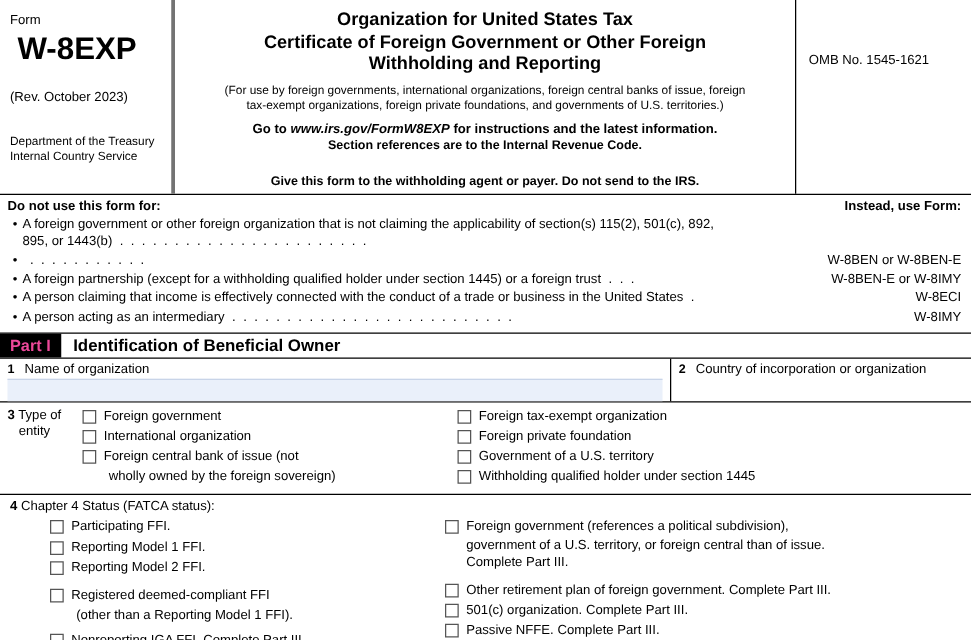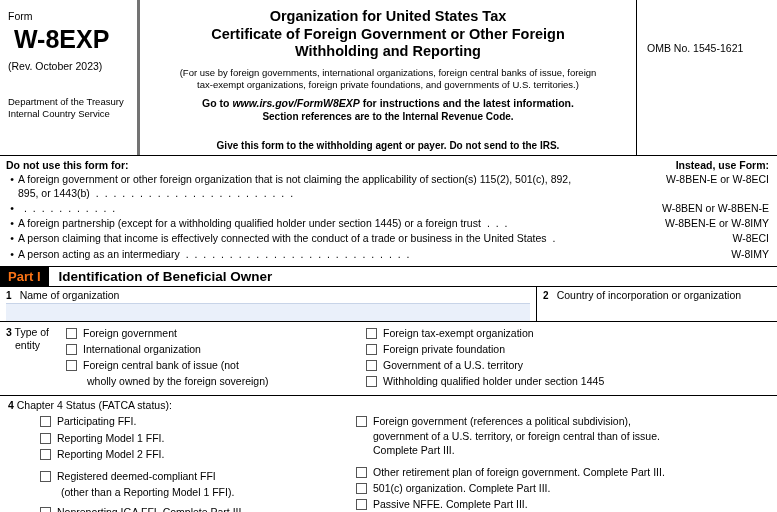--- a/index.html
+++ b/index.html
@@ -14,21 +14,21 @@
   .page{position:relative;width:777px;height:512px;box-sizing:border-box;}
 
   
   .hdr{display:flex;border-bottom:1.5px solid #000;}
   .hdr-left{width:140px;box-sizing:border-box;padding:10px 6px 4px 8px;border-right:3px solid #737373;}
   .hdr-mid{flex:1;box-sizing:border-box;padding:8px 8px 4px 8px;border-right:1px solid #000;text-align:center;}
   .hdr-right{width:140px;box-sizing:border-box;padding:42px 6px 4px 10px;font-size:10.5px;}
 
   .form-word{font-size:10.5px;display:inline-block;vertical-align:bottom;padding-bottom:3px;}
   .form-no{font-size:25px;font-weight:bold;letter-spacing:0px;display:inline-block;padding-left:6px;vertical-align:bottom;}
-  .rev{font-size:10.5px;margin-top:6px;}
+  .rev{font-size:10.5px;margin-top:18px;}
   .dept{font-size:9.5px;line-height:1.25;margin-top:24px;}
 
   .title{font-size:14.5px;font-weight:bold;line-height:1.22;}
   .subtitle{font-size:9.5px;line-height:1.3;margin-top:6px;}
   .goto{font-size:10.5px;font-weight:bold;margin-top:5px;}
   .goto i{font-style:italic;}
   .secref{font-size:10px;font-weight:bold;margin-top:2px;}
   .giveform{font-size:10px;font-weight:bold;margin-top:18px;}
 
   
@@ -36,21 +36,21 @@
   .donot .right{font-weight:bold;}
   .bullets{padding:0 8px 2px 6px;}
   .brow{display:flex;align-items:flex-start;font-size:10.5px;line-height:1.35;margin-bottom:1px;}
   .brow .bul{width:12px;flex:none;text-align:center;}
   .brow .btxt{flex:1;padding-right:6px;}
   .brow .bcode{width:132px;flex:none;text-align:right;font-size:10.5px;}
   .dots{letter-spacing:1.5px;color:#000;}
 
   
   .partbar{display:flex;align-items:stretch;border-top:1.5px solid #000;border-bottom:1.5px solid #000;background:#fff;margin-top:2px;}
-  .partbox{background:#000;color:#f97316;font-weight:bold;font-size:13px;padding:2px 8px 2px 8px;display:flex;align-items:center;}
+  .partbox{background:#000;color:#ec4899;font-weight:bold;font-size:13px;padding:2px 8px 2px 8px;display:flex;align-items:center;}
   .parttitle{font-weight:bold;font-size:13.5px;padding:2px 0 2px 10px;display:flex;align-items:center;}
 
   
   .row12{display:flex;border-bottom:1px solid #000;}
   .cell1{flex:1;box-sizing:border-box;border-right:1px solid #000;padding:2px 6px 0 6px;}
   .cell2{width:240px;box-sizing:border-box;padding:2px 6px 0 6px;}
   .lnum{font-weight:bold;font-size:10px;}
   .ltxt{font-size:10.5px;}
   .fillbar{height:17px;background:#eaf0fa;margin-top:2px;border-top:1px solid #c8d4e8;}
   .fillbar2{height:17px;background:#ffffff;margin-top:2px;}
@@ -124,21 +124,20 @@
 
     <div class="brow">
       <div class="bul">•</div>
       <div class="btxt">
         <div>A foreign government or other foreign organization that is not claiming the applicability of section(s) 115(2), 501(c), 892,</div>
         <div style="display:flex;">
           <span>895, or 1443(b)</span>
           <span class="dots" style="padding-left:6px;">.   .   .   .   .   .   .   .   .   .   .   .   .   .   .   .   .   .   .   .   .   .   .</span>
         </div>
       </div>
-      <div class="bcode">W-8BEN-E or W-8ECI</div>
     </div>
 
     <div class="brow">
       <div class="bul">•</div>
       <div class="btxt" style="display:flex;">
         <span class="dots" style="padding-left:6px;">.   .   .   .   .   .   .   .   .   .   .</span>
       </div>
       <div class="bcode">W-8BEN or W-8BEN-E</div>
     </div>
 

